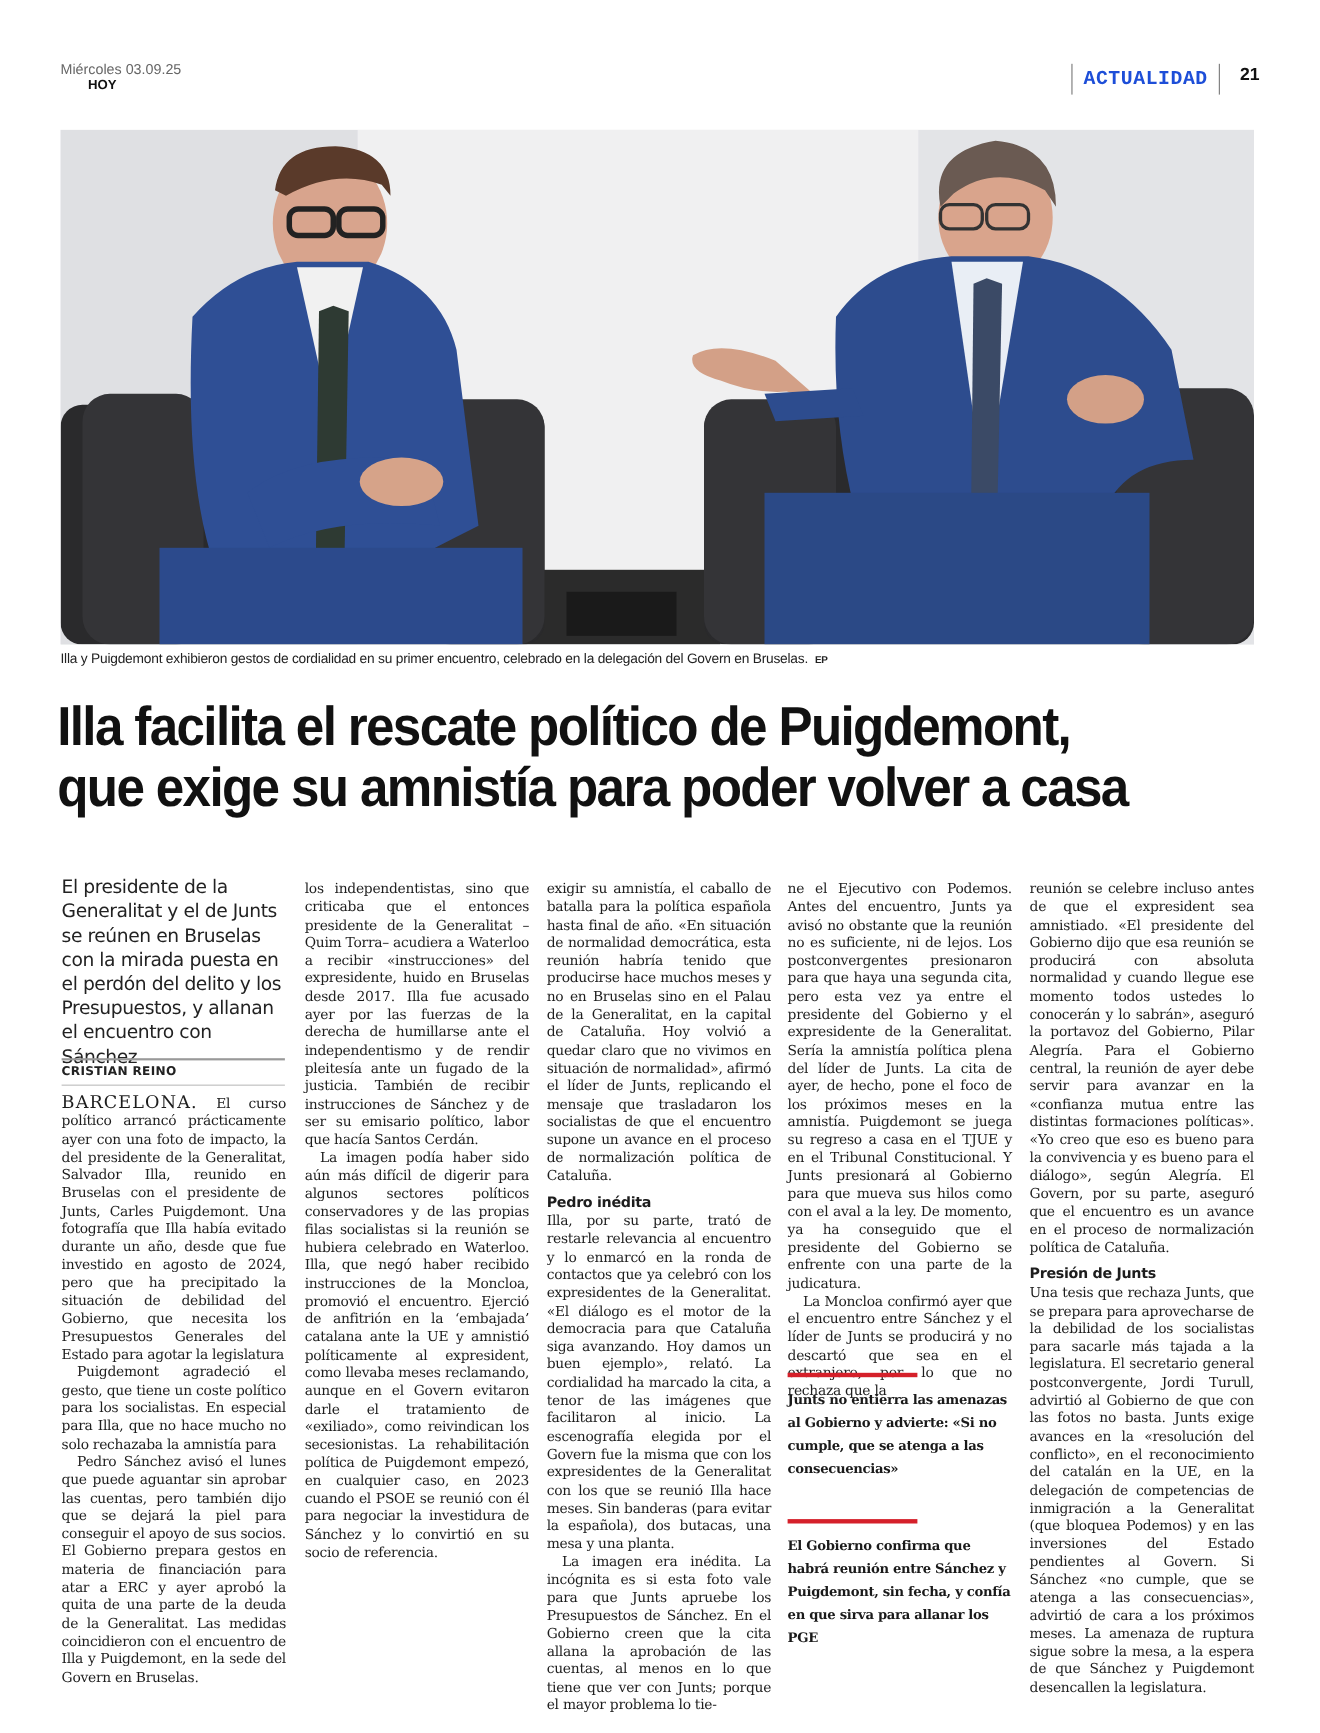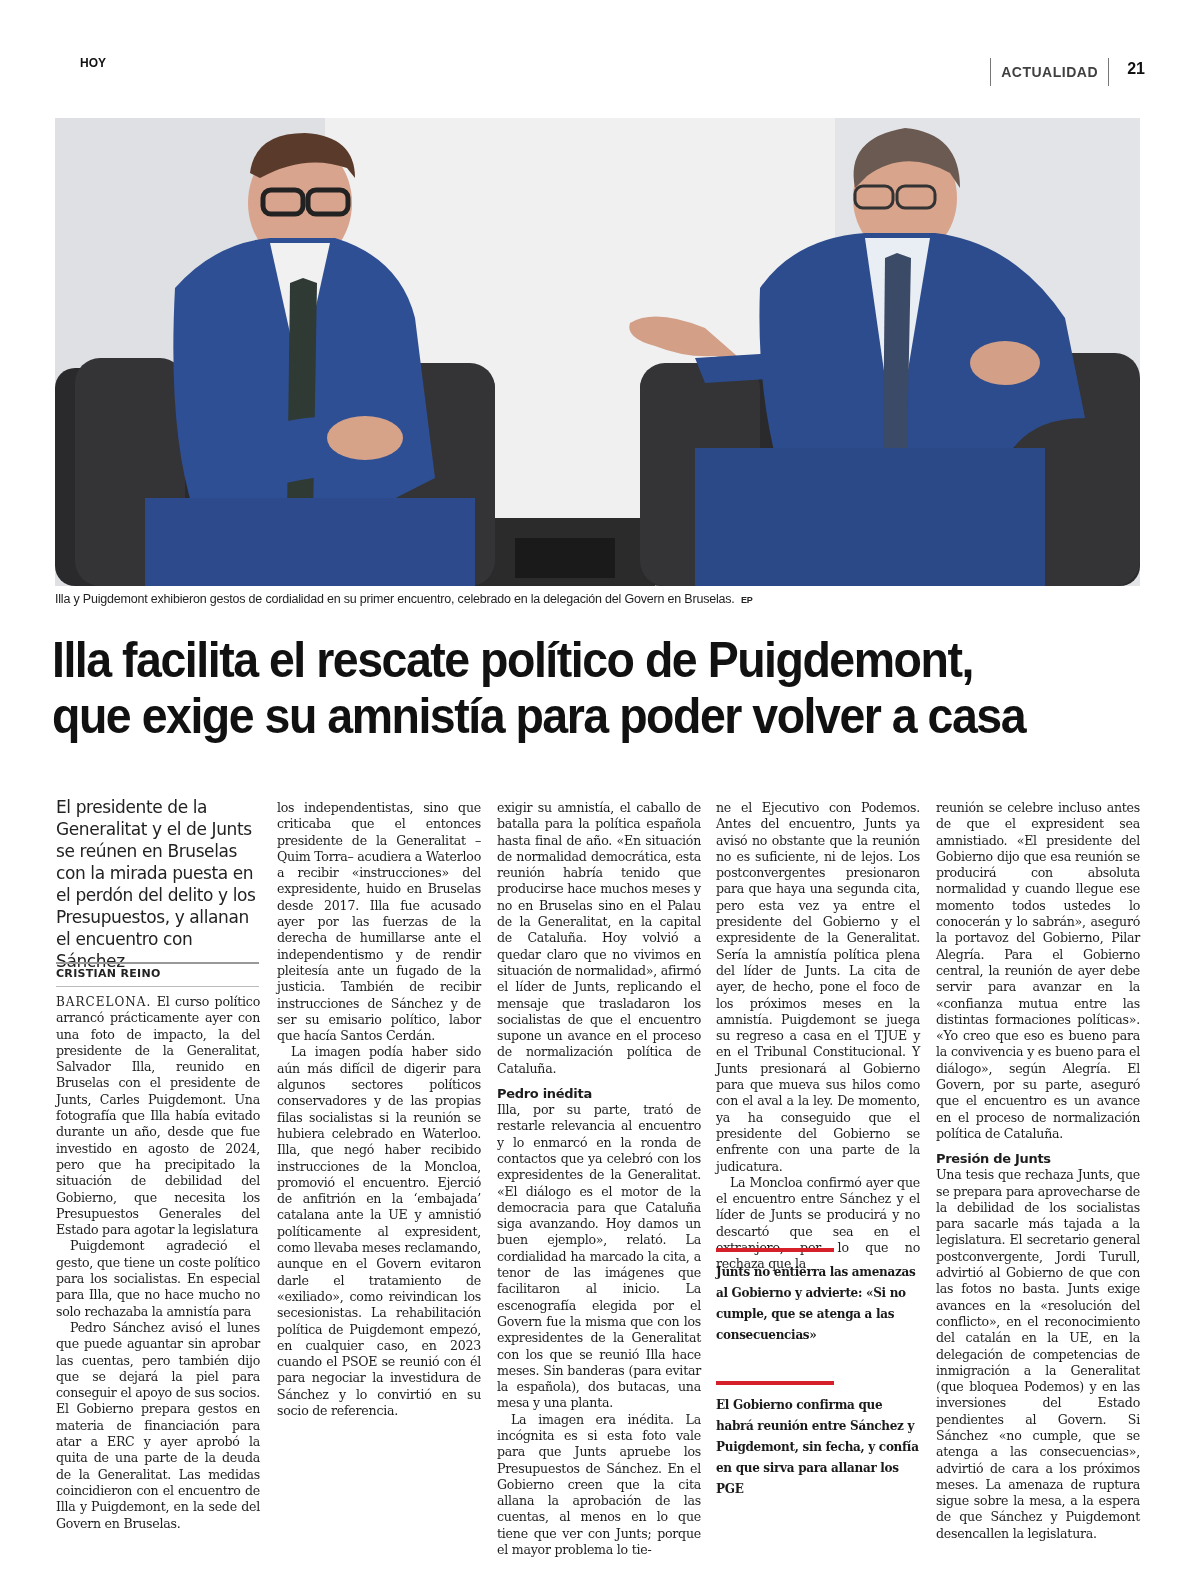--- a/index.html
+++ b/index.html
@@ -1,56 +1,57 @@
 <!DOCTYPE html>
 <html><head>
 <meta charset="utf-8">
 <style>
   html, body { margin:0; padding:0; background:#ffffff; }
   body { width:1200px; height:1575px; position:relative; overflow:hidden; color:#1a1a1a; }
   .page-header { position:absolute; left:55px; top:56px; width:1090px; height:40px; }
   .date { font-family:"Liberation Sans", sans-serif; font-size:13px; color:#666; line-height:14px; }
   .paper { font-family:"Liberation Sans", sans-serif; font-size:12px; font-weight:bold; color:#111; line-height:14px;padding-left:25px; }
-  .section { position:absolute; right:36px; top:2px; height:28px; border-left:1px solid #777; border-right:1px solid #777; padding:0 10px; font-family:Liberation Sans, sans-serif; font-weight:bold; font-size:14px; letter-spacing:0.5px; color:#404040; line-height:28px; }
+  .section { position:absolute; right:36px; top:2px; height:28px; border-left:1px solid #777; border-right:1px solid #777; padding:0 10px; font-family:Liberation Mono, monospace; font-weight:bold; font-size:18px; letter-spacing:0.5px; color:#1d4ed8; line-height:28px; }
   .pagenum { position:absolute; right:0; top:4px; font-family:Liberation Sans, sans-serif; font-weight:bold; font-size:16px; color:#111; }
 
   .photo { position:absolute; left:55px; top:118px; width:1085px; height:468px; overflow:hidden; background:#e9eaec; }
   .photo svg { display:block; }
   .caption { position:absolute; left:55px; top:592px; width:1090px; font-family:"Liberation Sans", sans-serif; font-size:12.5px; color:#222; letter-spacing:-0.2px; }
   .caption .credit { font-weight:bold; font-size:9px; margin-left:3px; }
 
   .headline { position:absolute; left:52px; top:632px; width:1100px; font-family:"Liberation Sans", sans-serif; font-weight:bold; font-size:50px; line-height:56px; letter-spacing:-1.6px; color:#111; transform:scaleX(0.93); transform-origin:left top; }
 
   .subhead { position:absolute; left:56px; top:796px; width:205px; font-family:"DejaVu Sans", sans-serif; font-size:17px; line-height:22px; color:#222; letter-spacing:-0.4px; }
   .byline-rule { position:absolute; left:56px; top:962px; width:203px; border-top:2px solid #999; }
   .byline { position:absolute; left:56px; top:967px; font-family:"DejaVu Sans", sans-serif; font-weight:bold; font-size:11px; letter-spacing:0.3px; color:#222; }
   .byline-rule2 { position:absolute; left:56px; top:986px; width:203px; border-top:1px solid #bbb; }
 
   .col { position:absolute; width:204px; font-family:"DejaVu Serif", serif; font-size:12.6px; line-height:16.3px; color:#1d1d1d; text-align:justify; hyphens:manual; letter-spacing:-0.25px; }
   .col p { margin:0; text-indent:14px; }
   .col p.noindent { text-indent:0; }
-  .col .city { font-variant:small-caps; letter-spacing:1px; font-size:12px;margin-top:24px; }
+  .col .city { font-variant:small-caps; letter-spacing:1px; font-size:16px;margin-top:24px; }
   .col h3 { font-family:"DejaVu Sans", sans-serif; font-size:13px; font-weight:bold; margin:8px 0 0 0; line-height:17px; letter-spacing:-0.3px; }
 
   .c1 { left:56px; top:994px; }
   .c2 { left:277px; top:800px; }
   .c3 { left:497px; top:800px; }
   .c4 { left:716px; top:800px; }
   .c5 { left:936px; top:800px; }
 
   .related { position:absolute; left:716px; width:205px; }
   .related .bar { width:118px; height:4px; background:#d5202a; margin-bottom:10px; }
   .related .txt { font-family:"DejaVu Serif", serif; font-weight:bold; font-size:12px; line-height:21px; color:#1a1a1a; letter-spacing:-0.3px; }
   .r1 { top:1248px; }
   .r2 { top:1381px; }
 </style>
 </head>
 <body>
 
 <div class="page-header">
+  <div class="date">Miércoles 03.09.25</div>
   <div class="paper">HOY</div>
   <div class="section">ACTUALIDAD</div>
   <div class="pagenum">21</div>
 </div>
 
 <div class="photo" role="img" aria-label="Illa y Puigdemont sentados en butacas negras conversando">
   <svg width="1085" height="468" viewBox="0 0 1085 468" xmlns="http://www.w3.org/2000/svg">
     <rect width="1085" height="468" fill="#e6e7ea"></rect>
     <rect x="270" y="0" width="510" height="468" fill="#f0f0f1"></rect>
     <rect x="0" y="0" width="270" height="468" fill="#dfe0e3"></rect>

